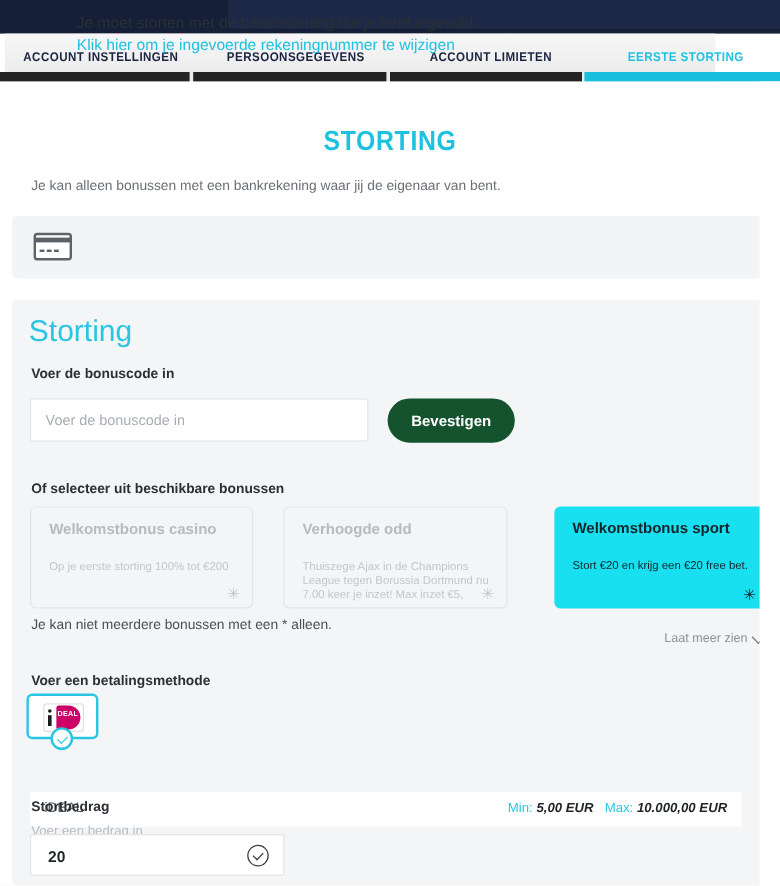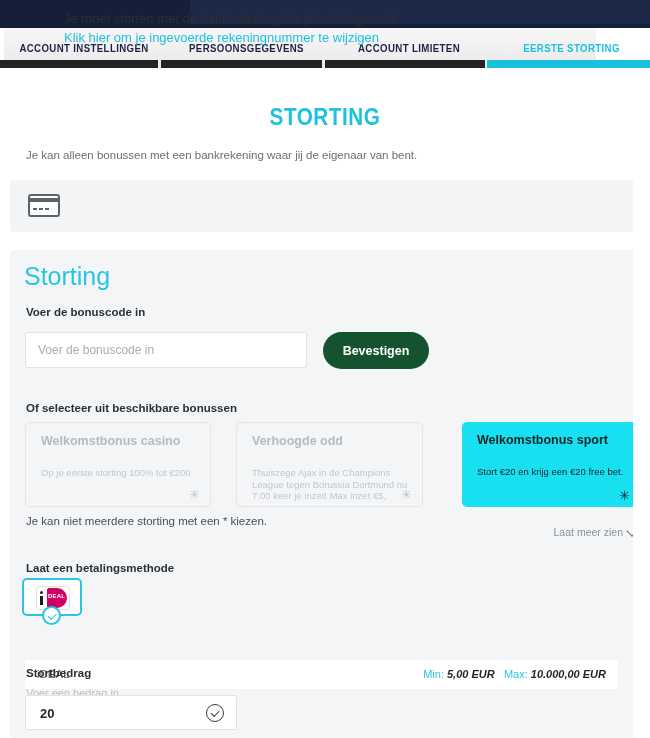--- a/index.html
+++ b/index.html
@@ -188,25 +188,25 @@
     <div class="bdesc">Thuiszege Ajax in de Champions League tegen Borussia Dortmund nu 7.00 keer je inzet! Max inzet €5, alleen voor nieuwe</div>
     <div class="star">✳</div>
   </div>
 
   <div class="bcard b3 selected">
     <div class="btitle">Welkomstbonus sport</div>
     <div class="bdesc">Stort €20 en krijg een €20 free bet.</div>
     <div class="star">✳</div>
   </div>
 
-  <div class="note">Je kan niet meerdere storting met een * kiezen.</div>
+  <div class="note">Je kan niet meerdere bonussen met een * alleen.</div>
   <div class="showmore">Laat meer zien</div>
   <div class="chev"></div>
 
-  <div class="lbl lbl-paymethod">Laat een betalingsmethode</div>
+  <div class="lbl lbl-paymethod">Voer een betalingsmethode</div>
 
   <div class="pm-tile">
     <div class="ideal">
       <div class="box"></div>
       <div class="pink"></div>
       <div class="pinktxt">DEAL</div>
       <div class="idot"></div>
       <div class="ibar"></div>
     </div>
   </div>

